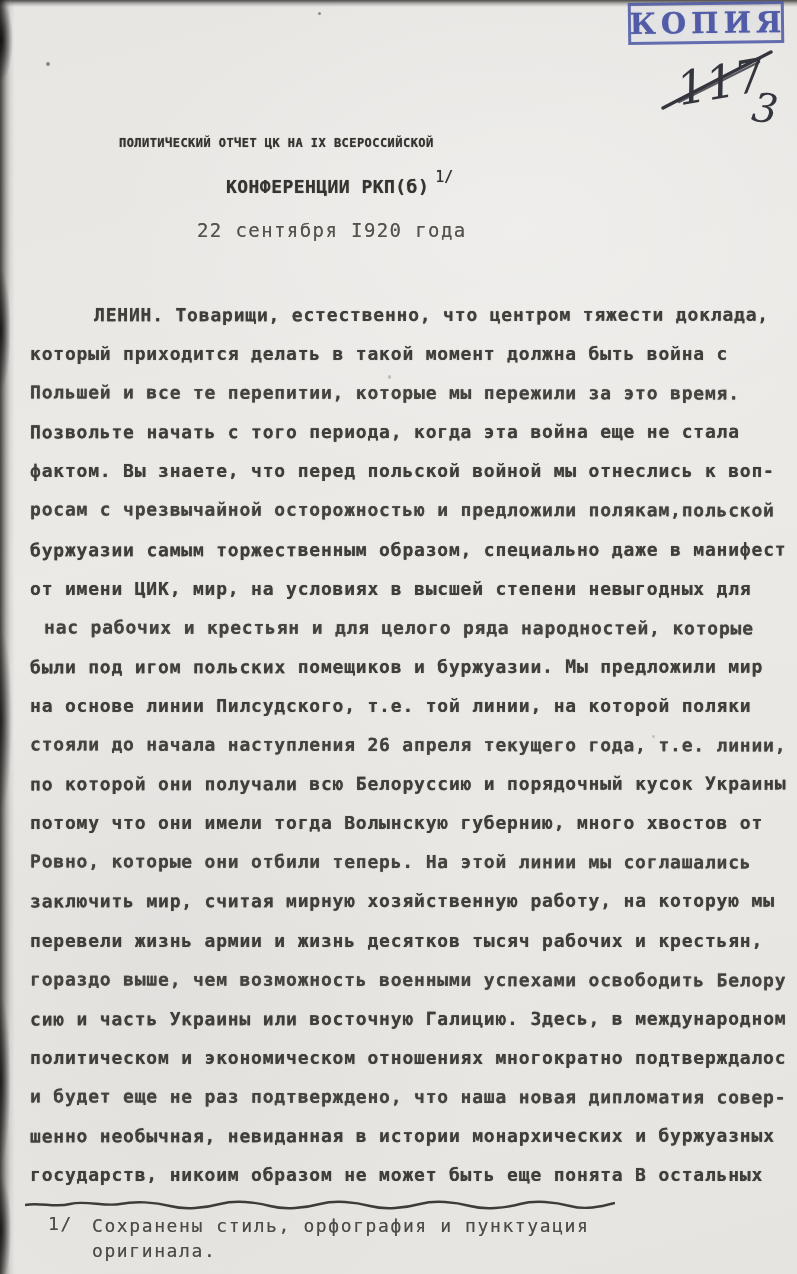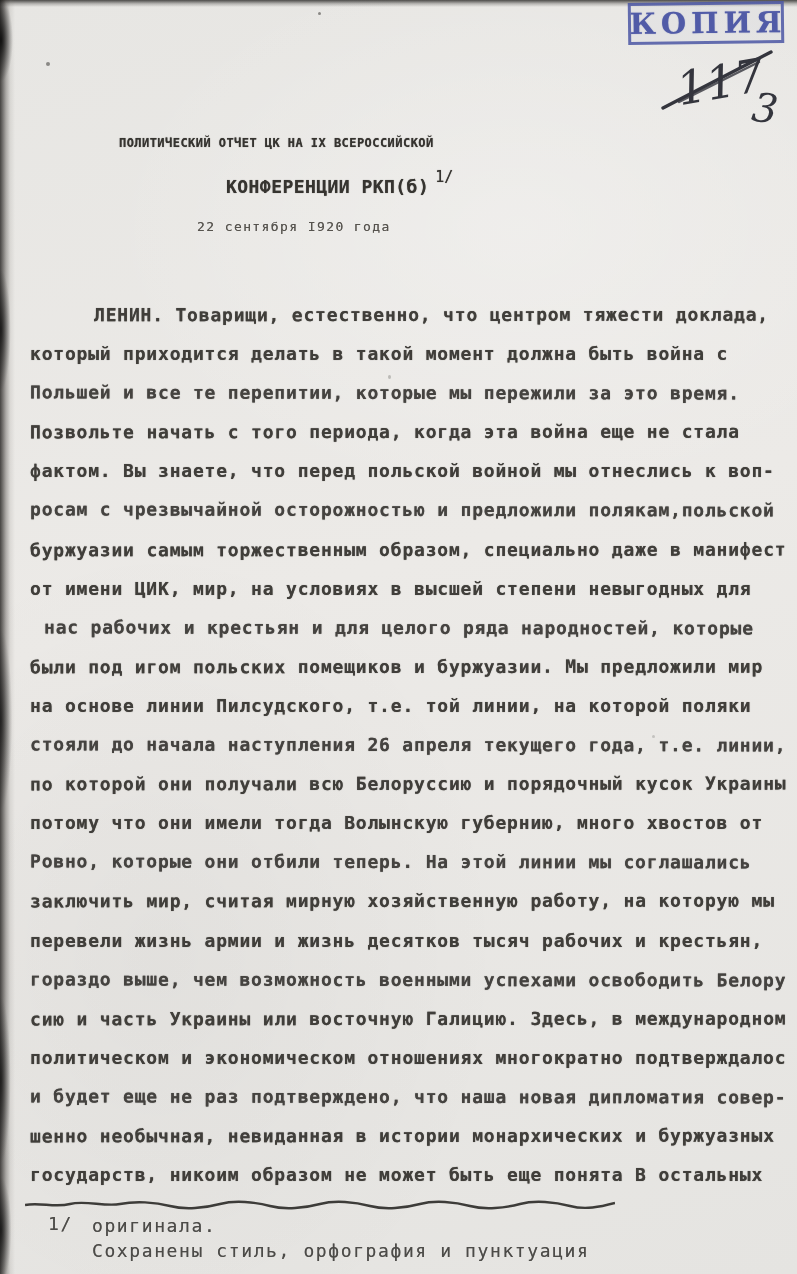--- a/index.html
+++ b/index.html
@@ -63,21 +63,21 @@
     font-weight:bold;font-size:18px;letter-spacing:.45px;
     color:#363430;text-shadow:0 0 .8px rgba(54,52,48,.85);
     white-space:nowrap;
   }
   .fn-ref{
     display:inline-block;font-size:15px;font-weight:normal;
     transform:translate(6px,-11px);letter-spacing:0;
   }
   .date-line{
     position:absolute;left:197px;top:219px;
-    font-size:13px;letter-spacing:1.4px;font-weight:normal;
+    font-size:19px;letter-spacing:1.4px;font-weight:normal;
     color:#56534e;text-shadow:0 0 .6px rgba(86,83,78,.7);
     white-space:nowrap;
   }
   
   .bodytext{
     position:absolute;left:30px;top:295px;width:770px;
   }
   .tline{
     height:39.1px;line-height:39.1px;
     font-weight:bold;font-size:18px;letter-spacing:.8px;
@@ -154,19 +154,19 @@
 
   <svg class="fn-sep" width="590" height="10" viewBox="0 0 590 10">
     <path d="M0,5 C15,2 30,8 45,4 S80,7 95,4 S130,2 145,6 S180,8 195,4 S230,2 245,6 S280,8 295,4
              S330,2 345,6 S380,8 395,4 S430,2 445,6 S480,8 495,4 S530,2 545,6 S575,7 590,3" fill="none" stroke="#3d3c39" stroke-width="2.4"></path>
   </svg>
 
   <div class="footnote">
     <div class="fn-row">
       <span class="fn-marker">1/</span>
       <div class="fn-lines">
+        <div>Сохранены стиль, орфография и пунктуация</div>
         <div>оригинала.</div>
-        <div>Сохранены стиль, орфография и пунктуация</div>
       </div>
     </div>
   </div>
 
 </div>
 
 </body></html>

